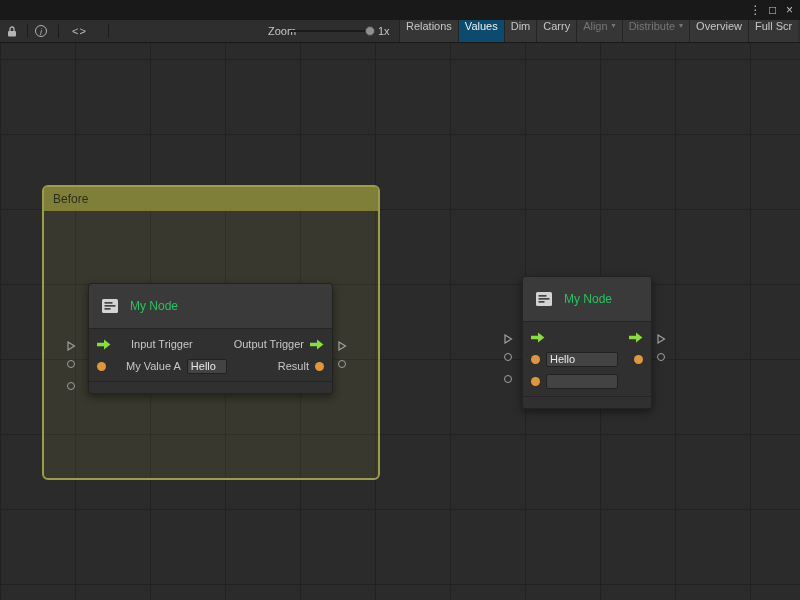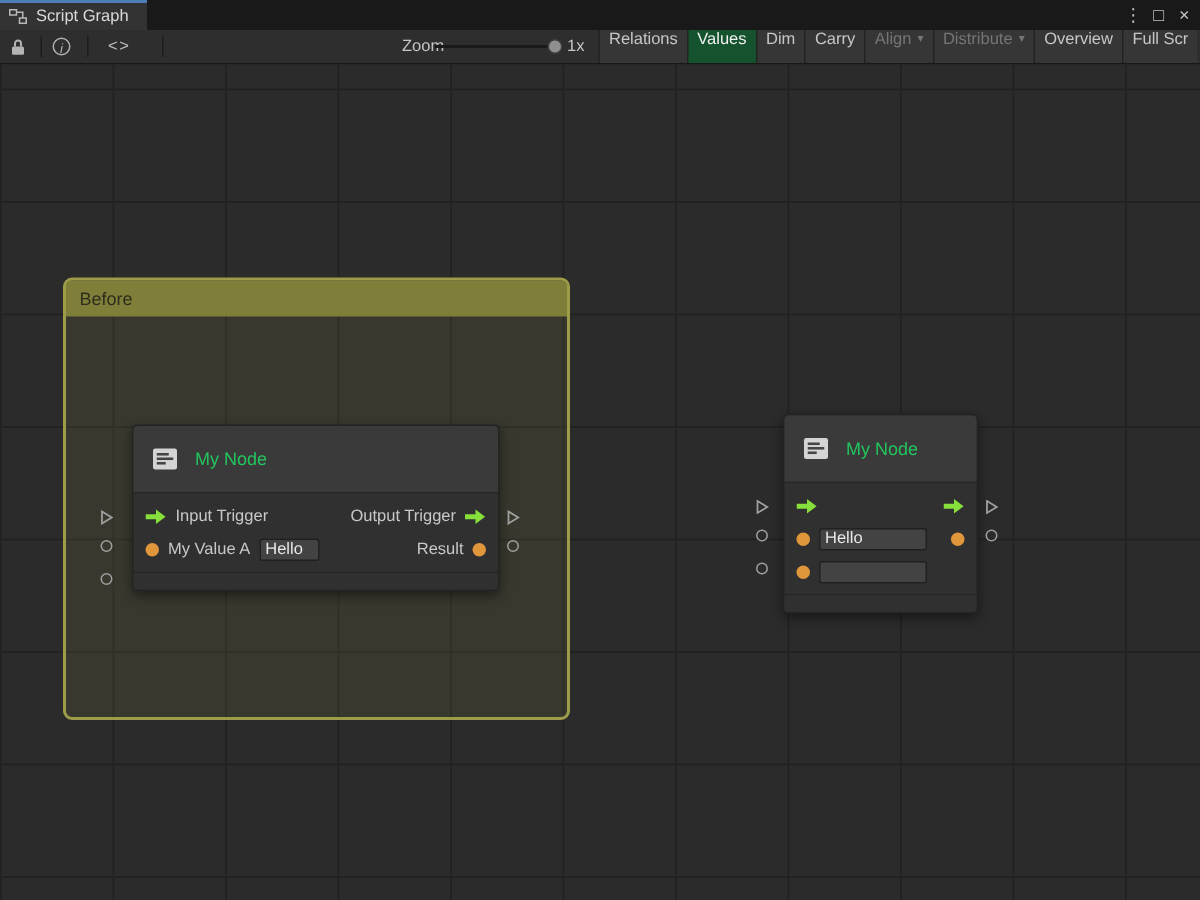--- a/index.html
+++ b/index.html
@@ -20,21 +20,21 @@
   .tb-item{position:absolute;top:0;height:22px;display:flex;align-items:center;gap:6px;color:#c6c6c6;}
   .tb-info{width:12px;height:12px;border:1px solid #b0b0b0;border-radius:50%;font-size:9px;
     line-height:12px;text-align:center;color:#b0b0b0;box-sizing:border-box;font-style:italic;}
   .tb-code{letter-spacing:1px;color:#bdbdbd;}
   .slider-track{position:absolute;left:290px;top:10px;width:80px;height:2px;background:#1a1a1a;}
   .slider-handle{position:absolute;right:-5px;top:-4px;width:10px;height:10px;border-radius:50%;
     background:#8f8f8f;border:1px solid #3f3f3f;box-sizing:border-box;}
   .tb-buttons{position:absolute;left:399px;top:0;height:22px;display:flex;}
   .tb-btn{display:flex;align-items:flex-start;gap:4px;padding:0 6px;font-size:11px;color:#c6c6c6;
     background:#363636;border-left:1px solid #232323;white-space:nowrap;cursor:default;}
-  .tb-btn.active{background:#14532d;color:#f0f0f0;}
+  .tb-btn.active{background:#0c4a6e;color:#f0f0f0;}
   .tb-btn.disabled{color:#757575;}
   .caret{font-size:8px;position:relative;top:1px;}
   
   .canvas{position:absolute;left:0;top:43px;width:800px;height:557px;background:#2b2b2b;
     background-image:linear-gradient(to bottom,#222222 1px,transparent 1px),
                      linear-gradient(to right,#222222 1px,transparent 1px);
     background-size:75px 75px;background-position:0 16px,0 0;}
   
   .group{position:absolute;box-sizing:border-box;border:2px solid;border-radius:6px;}
   .group-header{height:24px;display:flex;align-items:center;padding:0 9px;font-size:12px;
@@ -49,46 +49,36 @@
   .node{position:absolute;background:#303030;border:1px solid #232323;border-radius:3px;
     box-shadow:0 3px 8px rgba(0,0,0,0.45);box-sizing:border-box;}
   .node-before{left:88px;top:240px;width:245px;}
   .node-after{left:522px;top:233px;width:130px;}
   .node-header{height:44px;background:#3a3a3a;border-bottom:1px solid #252525;display:flex;
     align-items:center;gap:9px;padding:0 10px;border-radius:3px 3px 0 0;}
   .node-title{font-size:12px;color:#22c55e;}
   .node-body{padding:4px 0;}
   .node-row{height:22px;display:flex;align-items:center;justify-content:space-between;padding:0 8px;}
   .pgroup{display:flex;align-items:center;gap:6px;}
-  .plabel{font-size:11px;color:#c8c8c8;white-space:nowrap;}
+  .plabel{font-size:11px;color:#c8c8c8;white-space:nowrap;margin-left:14px;}
   .dot{width:9px;height:9px;border-radius:50%;background:#e0973c;}
   .field{height:15px;background:#434343;border:1px solid #212121;border-radius:2px;color:#e8e8e8;
     font-size:11px;padding:0 3px;box-sizing:border-box;font-family:"Liberation Sans","DejaVu Sans",sans-serif;}
   .w40{width:40px}.w16{width:16px}.w72{width:72px}
   .node-footer{height:11px;border-top:1px solid #252525;background:#303030;border-radius:0 0 3px 3px;}
   
   .ext{position:absolute;}
   .ext-circ{width:8px;height:8px;border:1px solid #9f9f9f;border-radius:50%;box-sizing:border-box;}
 </style>
 </head>
 <body>
 
 <div class="screen">
 
   <div class="tabbar">
-    <div class="tab">
-      <span style="display:flex;">
-        <svg width="12" height="12" viewBox="0 0 12 12">
-          <rect x="0.5" y="1.5" width="4.5" height="3.5" fill="none" stroke="#b8b8b8"></rect>
-          <rect x="7" y="7" width="4.5" height="3.5" fill="none" stroke="#b8b8b8"></rect>
-          <path d="M5 3.2 H9.2 V7" fill="none" stroke="#b8b8b8"></path>
-        </svg>
-      </span>
-      <span>Script Graph</span>
-    </div>
     <div class="win-controls">
       <span>⋮</span>
       <span>□</span>
       <span>×</span>
     </div>
   </div>
 
   <div class="toolbar">
     <span class="tb-item" style="left:6px;">
       <svg width="12" height="13" viewBox="0 0 12 13">

